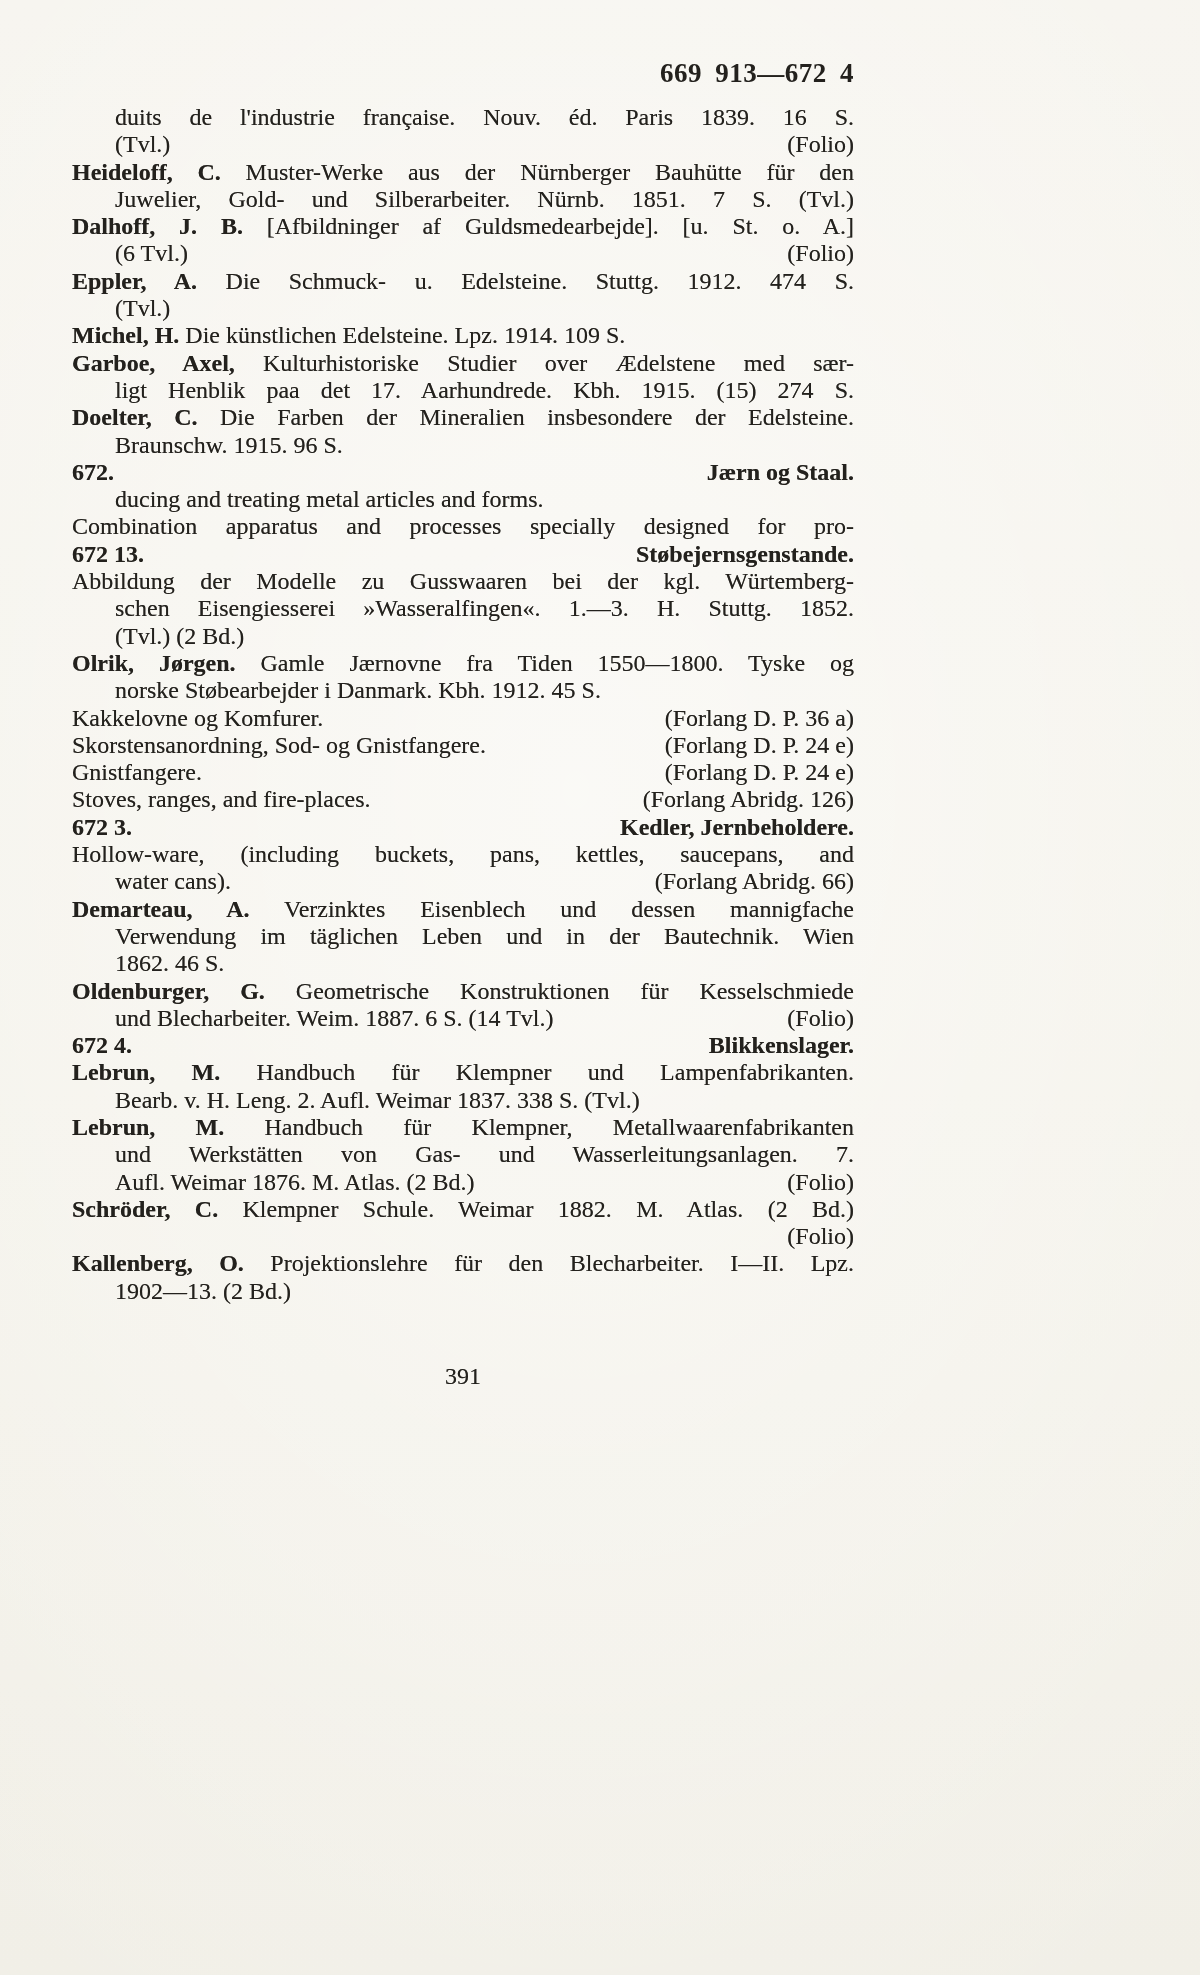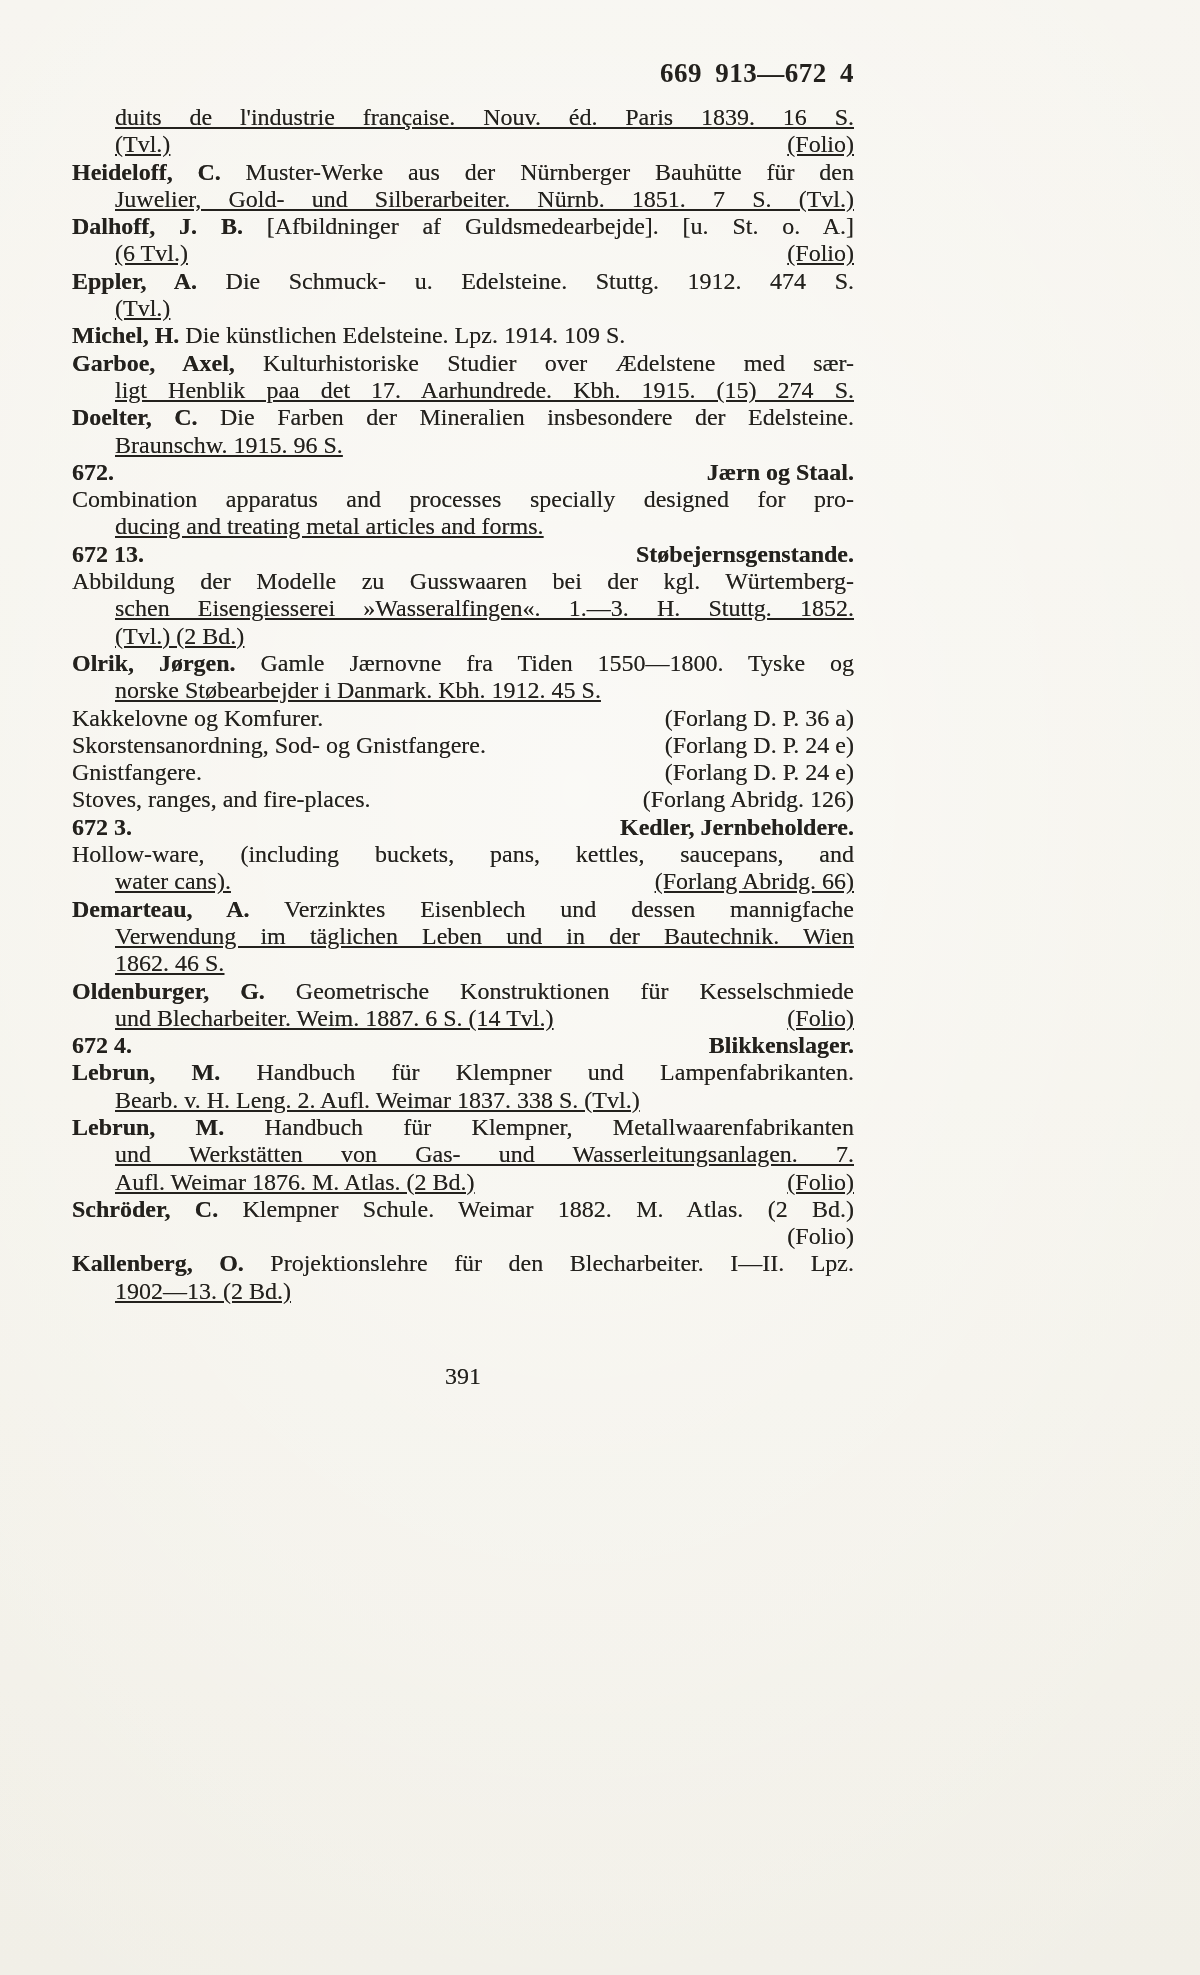--- a/index.html
+++ b/index.html
@@ -46,21 +46,21 @@
     text-align-last: justify;
     text-justify: inter-word;
   }
   .line.left  { text-align: left; }
   .line.right { text-align: right; }
   .line.split {
     display: flex;
     justify-content: space-between;
     align-items: baseline;
   }
-  .line.indent { padding-left: 43px; text-decoration: underline; }
+  .line.indent { padding-left: 43px; }
   .line b { font-weight: bold; }
   .page-number {
     font-size: 24px;
     line-height: 28px;
     text-align: center;
     margin-top: 57px;
     text-shadow: 0 0 0.5px rgba(30,28,22,0.55);
   }
 </style>
 </head>
@@ -86,22 +86,22 @@
         <div class="line left indent"><span>(Tvl.)</span></div>
         <div class="line left"><b>Michel, H.</b><span> Die künstlichen Edelsteine. Lpz. 1914. 109 S.</span></div>
         <div class="line justify"><b>Garboe, Axel,</b><span> Kulturhistoriske Studier over Ædelstene med sær-</span></div>
         <div class="line justify indent"><span>ligt Henblik paa det 17. Aarhundrede. Kbh. 1915. (15) 274 S.</span></div>
         <div class="line justify"><b>Doelter, C.</b><span> Die Farben der Mineralien insbesondere der Edelsteine.</span></div>
         <div class="line left indent"><span>Braunschw. 1915. 96 S.</span></div>
         <div class="line split">
           <span><b>672.</b></span>
           <span><b>Jærn og Staal.</b></span>
         </div>
+        <div class="line left indent"><span>ducing and treating metal articles and forms.</span></div>
         <div class="line justify"><span>Combination apparatus and processes specially designed for pro-</span></div>
-        <div class="line left indent"><span>ducing and treating metal articles and forms.</span></div>
         <div class="line split">
           <span><b>672 13.</b></span>
           <span><b>Støbejernsgenstande.</b></span>
         </div>
         <div class="line justify"><span>Abbildung der Modelle zu Gusswaaren bei der kgl. Würtemberg-</span></div>
         <div class="line justify indent"><span>schen Eisengiesserei »Wasseralfingen«. 1.—3. H. Stuttg. 1852.</span></div>
         <div class="line left indent"><span>(Tvl.) (2 Bd.)</span></div>
         <div class="line justify"><b>Olrik, Jørgen.</b><span> Gamle Jærnovne fra Tiden 1550—1800. Tyske og</span></div>
         <div class="line left indent"><span>norske Støbearbejder i Danmark. Kbh. 1912. 45 S.</span></div>
         <div class="line split">

